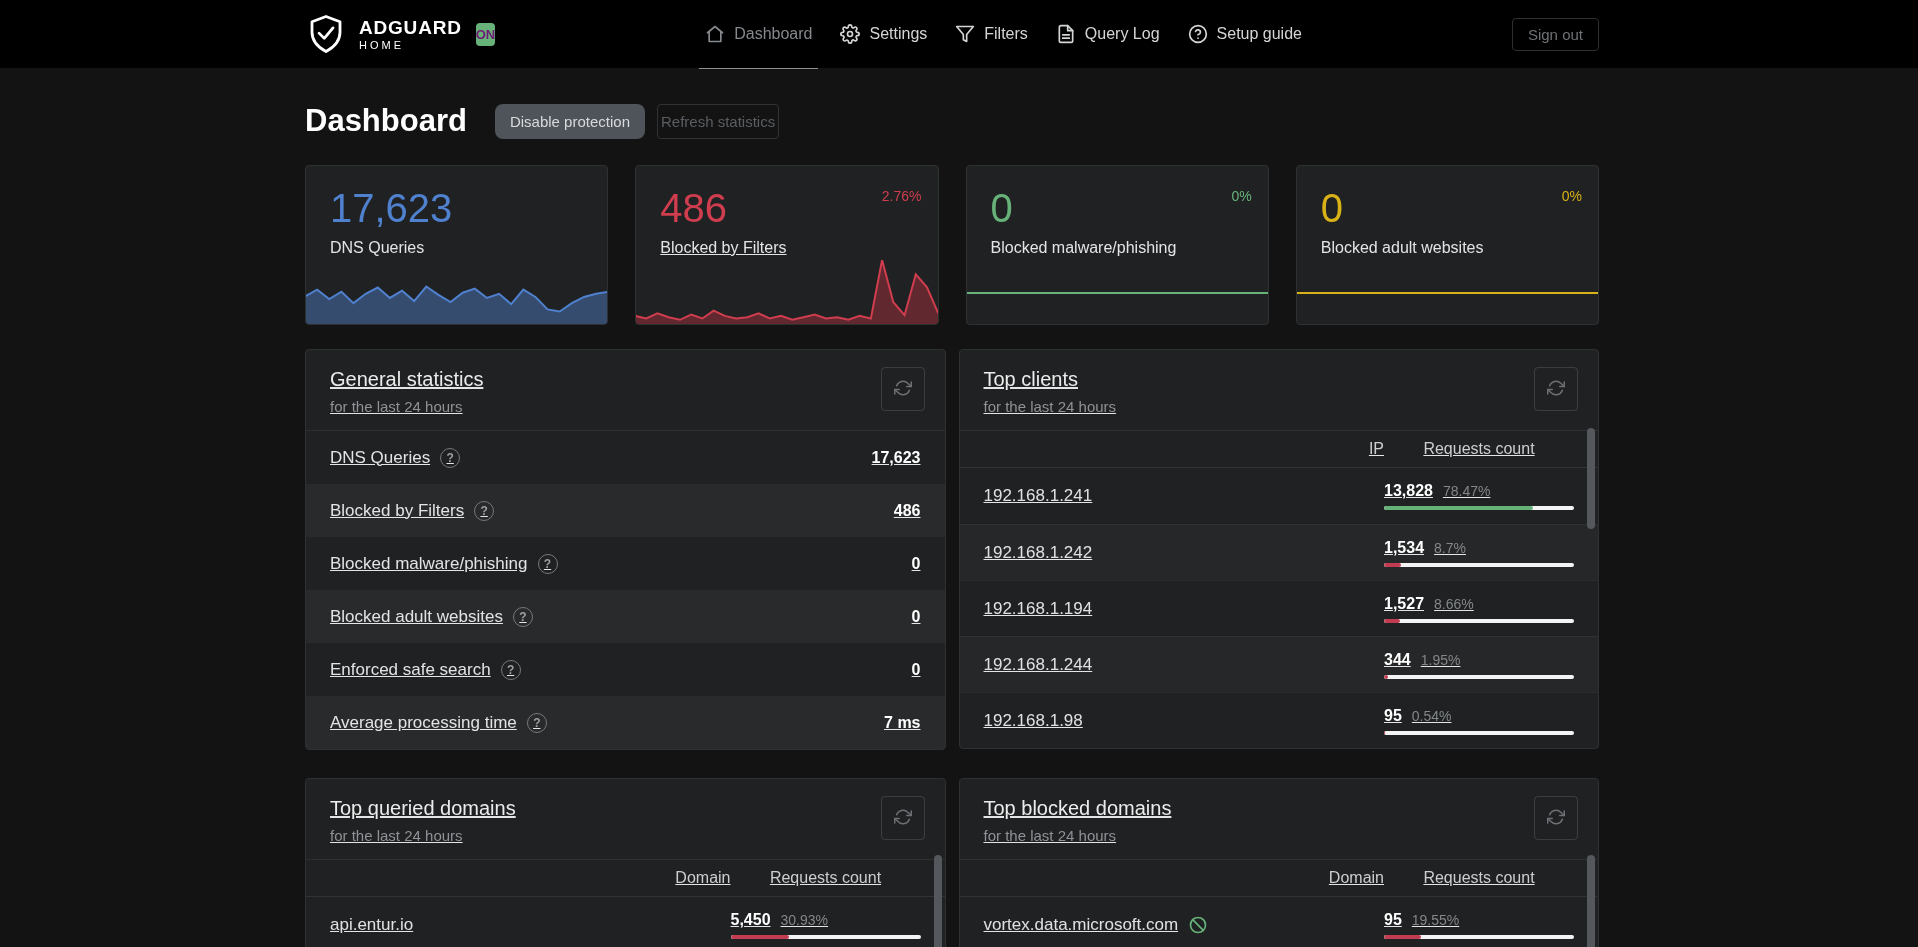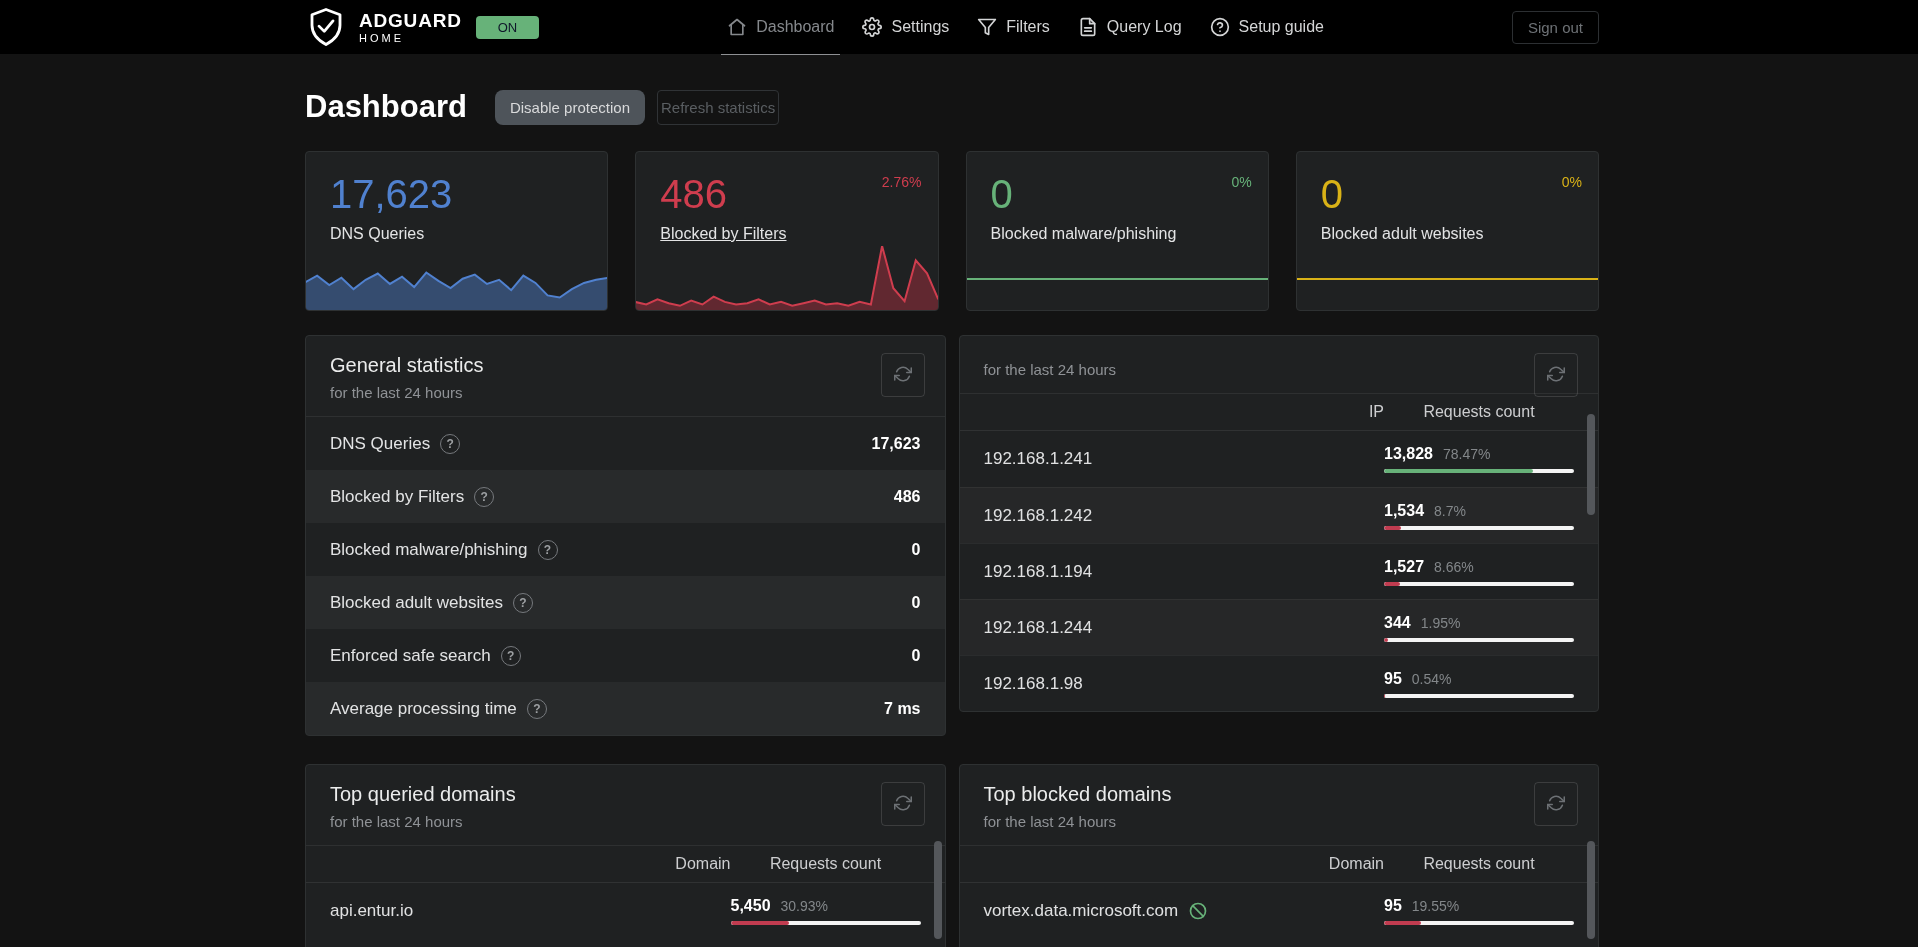--- a/index.html
+++ b/index.html
@@ -7,28 +7,28 @@
   body {
     background: #131313;
     color: #e4e5e6;
     font-family: "Liberation Sans", sans-serif;
     overflow: hidden;
   }
   a { text-decoration: none; color: inherit; }
   button { font-family: inherit; }
 
   
-  .navbar { height: 54px; background: #000; }
+  .navbar { height: 68px; background: #000; }
   .navbar-inner { width: 1294px; margin-left: 305px; height: 100%; display: flex; align-items: center; }
   .brand { display: flex; align-items: center; gap: 12px; cursor: pointer; }
   .brand-shield svg { width: 42px; height: 42px; display: block; }
   .brand-text { color: #fff; }
   .brand-name { font-size: 19px; font-weight: bold; letter-spacing: 0.8px; line-height: 1; }
   .brand-sub { font-size: 11px; letter-spacing: 3px; margin-top: 3px; line-height: 1; }
-  .on-badge { background: #67b279; color: #0f172a; font-size: 13px; font-weight: normal; padding: 4px 22px; border-radius: 4px; margin-left: 14px; }
+  .on-badge { background: #67b279; color: #701a75; font-size: 13px; font-weight: bold; padding: 4px 0; border-radius: 4px; margin-left: 14px; }
   .nav { display: flex; gap: 28px; margin: 0 auto; height: 100%; align-items: center; }
   .nav-item { display: flex; align-items: center; gap: 9px; color: #d4d5d6; font-size: 16px; cursor: pointer; height: 100%; position: relative; }
   .nav-item .nav-ic svg { width: 20px; height: 20px; display: block; }
   .nav-item.active { color: #85888c; }
   .nav-item.active::after { content: ''; position: absolute; left: -6px; right: -6px; bottom: -1px; height: 1px; background: #8e9093; }
   .signout { color: #6e7276; font-size: 15px; border: 1px solid #2c2f32; border-radius: 4px; padding: 7px 15px; cursor: pointer; background: transparent; }
 
   
   .container { width: 1294px; margin-left: 305px; }
   .title-row { display: flex; align-items: center; gap: 28px; padding-top: 35px; }
@@ -41,21 +41,21 @@
   .stat-grid { display: grid; grid-template-columns: repeat(4, 1fr); gap: 27px; margin-top: 26px; }
   .stat-card { position: relative; height: 160px; background: #1f2122; border: 1px solid #2e3132; border-radius: 4px; overflow: hidden; }
   .stat-value { padding: 20px 0 0 24px; font-size: 40px; line-height: 1.1; }
   .stat-label { padding-left: 24px; margin-top: 9px; font-size: 16px; color: #e3e4e5; position: relative; z-index: 2; }
   .stat-label a { text-decoration: underline; cursor: pointer; }
   .stat-pct { position: absolute; top: 22px; right: 16px; font-size: 14px; }
   .spark { position: absolute; left: -1px; right: -1px; bottom: -1px; z-index: 1; }
   .flat-line { position: absolute; left: 0; right: 0; bottom: 30px; height: 2px; }
 
   
-  .mid-grid { display: grid; grid-template-columns: repeat(2, 1fr); gap: 13px; margin-top: 24px; align-items: start; }
+  .mid-grid { display: grid; grid-template-columns: repeat(2, 1fr); gap: 13px; margin-top: 24px; align-items: start; text-decoration: underline; }
   .mid-grid.bottom { margin-top: 28px; }
   .card { position: relative; background: #1f2122; border: 1px solid #2e3132; border-radius: 4px; overflow: hidden; }
   .card.tall { height: 400px; }
   .card-header { position: relative; padding: 18px 24px 15px; border-bottom: 1px solid rgba(255,255,255,0.07); }
   .card-title { font-size: 20px; color: #ebecec; font-weight: 400; }
   .card-sub { font-size: 15px; color: #8f9296; margin-top: 7px; }
   .refresh-btn { position: absolute; top: 17px; right: 20px; width: 44px; height: 44px; background: transparent; border: 1px solid rgba(255,255,255,0.13); border-radius: 4px; color: #6d7175; display: flex; align-items: center; justify-content: center; cursor: pointer; }
   .refresh-btn svg { width: 18px; height: 18px; }
 
   
@@ -254,20 +254,21 @@
               <span>Average processing time</span>
               <span class="help-circle">?</span>
             </div>
             <div class="gs-value">7 ms</div>
           </div>
         </div>
     </section>
 
     <section class="card">
       <div class="card-header">
+        <div class="card-title">Top clients</div>
         <div class="card-sub">for the last 24 hours</div>
         <button class="refresh-btn">
             <span class="ic"><svg viewBox="0 0 24 24" fill="none" stroke="currentColor" stroke-width="2" stroke-linecap="round" stroke-linejoin="round">
                 <polyline points="23 4 23 10 17 10"></polyline>
                 <polyline points="1 20 1 14 7 14"></polyline>
                 <path d="M3.51 9a9 9 0 0 1 14.85-3.36L23 10M1 14l4.64 4.36A9 9 0 0 0 20.49 15"></path>
               </svg></span>
           </button>
       </div>
       <div class="thead">

